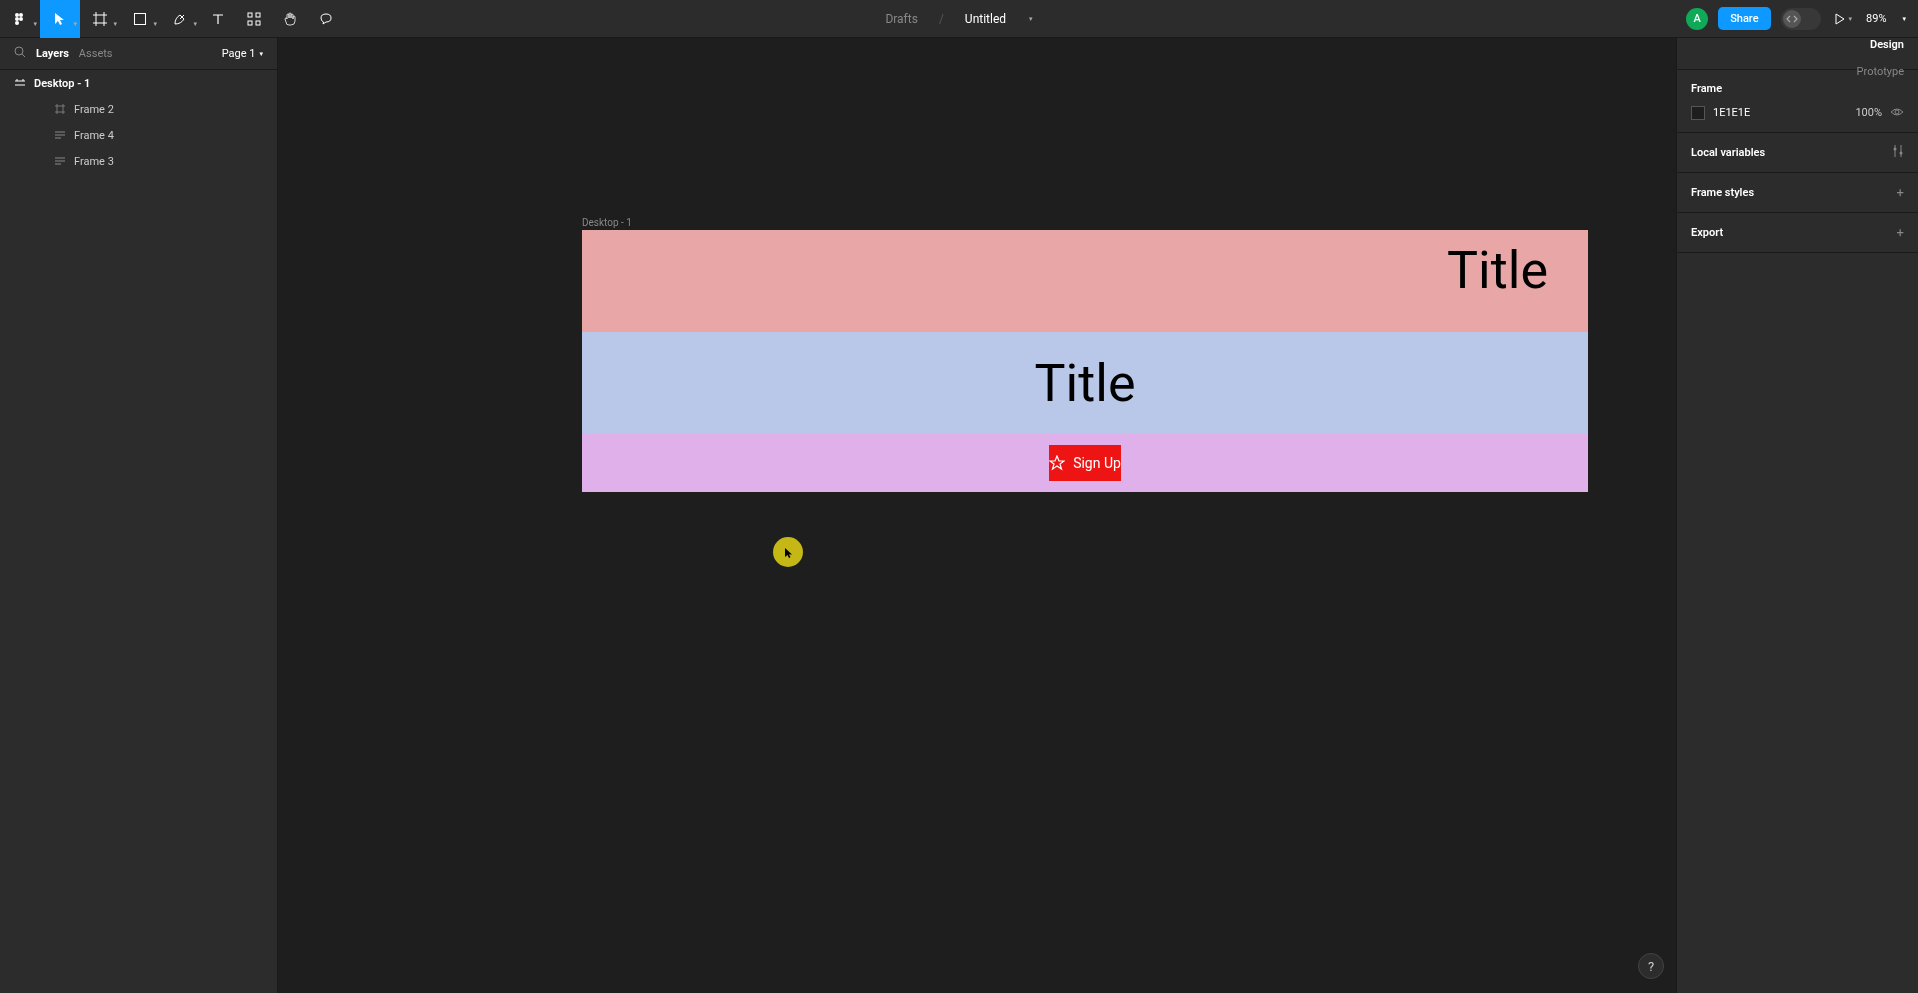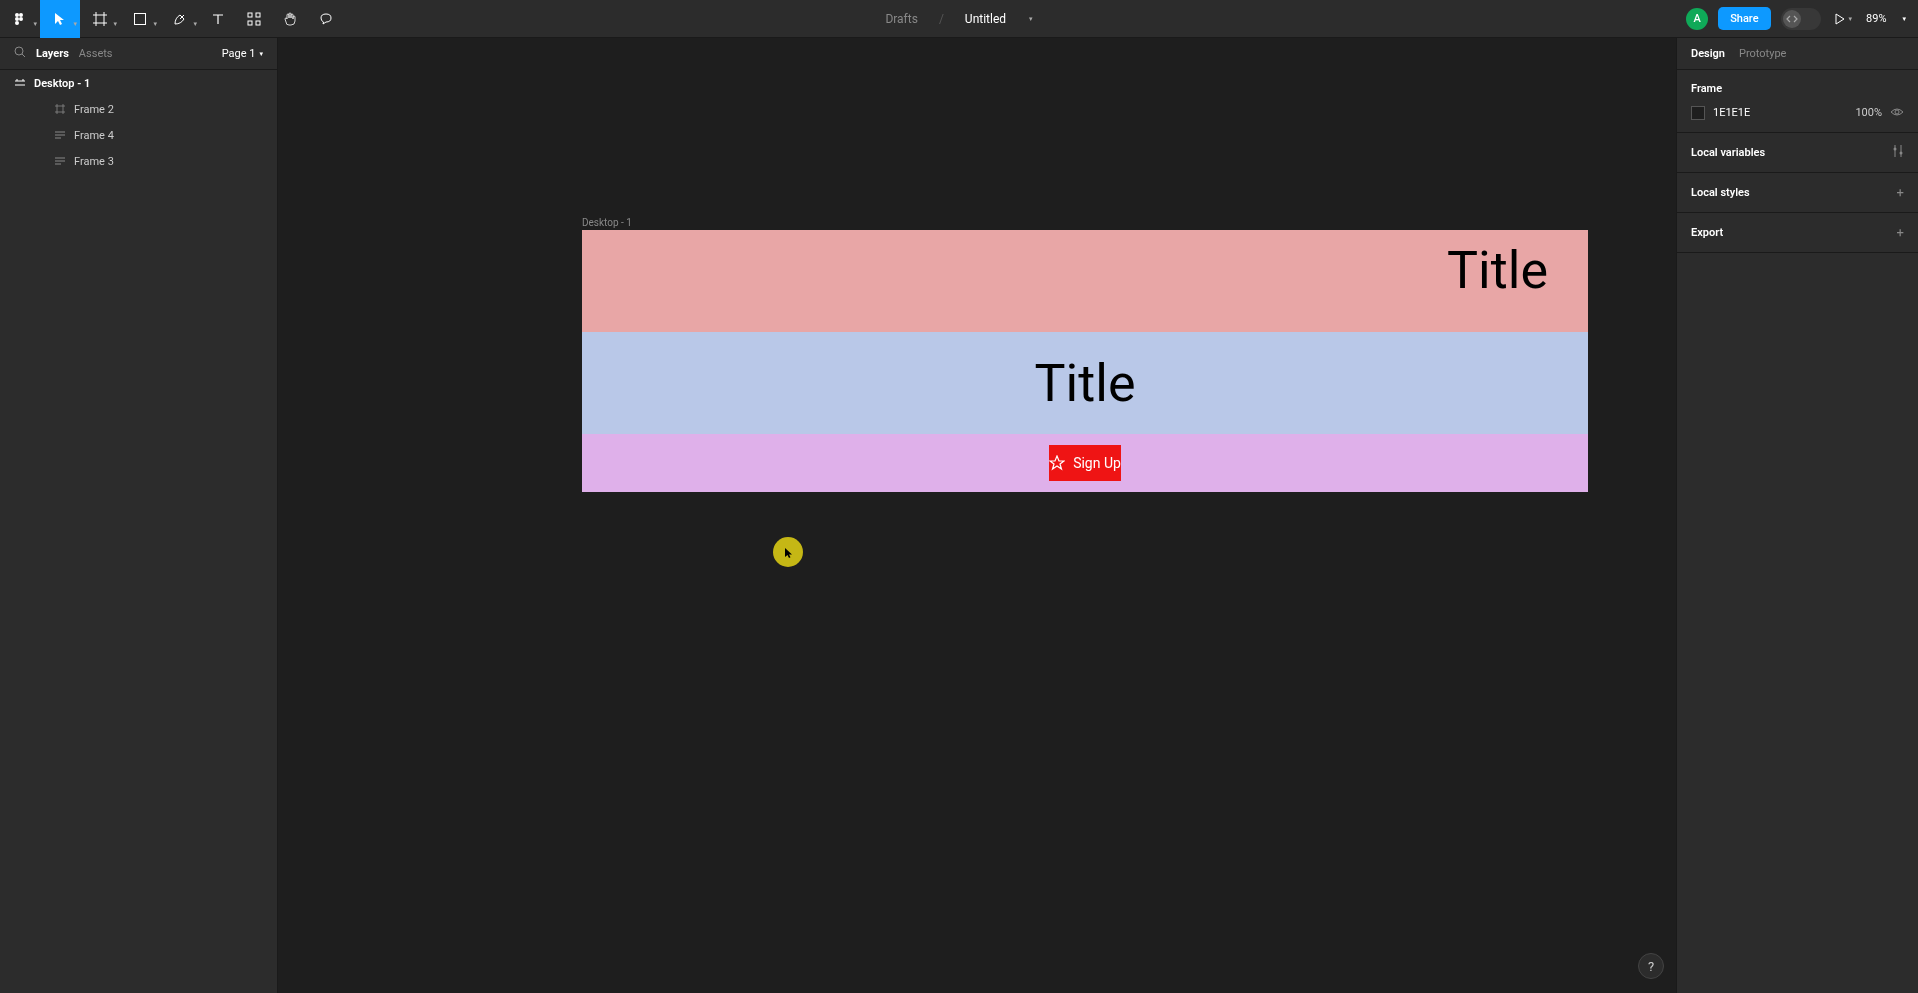--- a/index.html
+++ b/index.html
@@ -32,21 +32,21 @@
 .tab { cursor: pointer; color: #888; }
 .tab.active { color: #fff; font-weight: 700; }
 .page-sel { margin-left: auto; display: flex; align-items: center; gap: 4px; cursor: pointer; color: #fff; }
 .layer-row { height: 26px; display: flex; align-items: center; padding-left: 14px; gap: 8px; font-size: 11px; cursor: pointer; }
 .layer-row.root { font-weight: 600; }
 .layer-row.child { padding-left: 54px; color: #ccc; }
 .layer-icon { width: 12px; display: flex; justify-content: center; color: #888; }
 
 
 .right-panel { position: absolute; right: 0; top: 38px; bottom: 0; width: 242px; background: #2c2c2c; border-left: 1px solid #1a1a1a; font-size: 11px; }
-.right-tabs { height: 32px; display: flex; align-items: center; padding: 0 14px; gap: 14px; border-bottom: 1px solid #1a1a1a; }
+.right-tabs { height: 32px; display: flex; align-items: flex-end; padding: 0 14px; gap: 14px; border-bottom: 1px solid #1a1a1a; flex-direction: column; }
 .right-tab { cursor: pointer; color: #888; }
 .right-tab.active { color: #fff; font-weight: 600; }
 .section { padding: 12px 14px; border-bottom: 1px solid #1a1a1a; }
 .section-title { font-weight: 600; margin-bottom: 10px; }
 .section-row { display: flex; align-items: center; justify-content: space-between; }
 .section-flex { display: flex; align-items: center; gap: 8px; }
 .swatch { width: 14px; height: 14px; background: #1e1e1e; border: 1px solid #555; }
 .opacity { color: #ccc; }
 .eye-ico, .plus-ico, .slider-ico { color: #888; cursor: pointer; font-size: 13px; }
 
@@ -238,21 +238,21 @@
         <svg width="12" height="12" viewBox="0 0 12 12">
             <path d="M3 0 V12 M9 0 V12" stroke="#888"></path>
             <circle cx="3" cy="4" r="1.5" fill="#888"></circle>
             <circle cx="9" cy="8" r="1.5" fill="#888"></circle>
           </svg>
       </span>
     </div>
   </div>
   <div class="section">
     <div class="section-row">
-      <span class="section-title" style="margin:0">Local styles</span>
+      <span class="section-title" style="margin:0">Frame styles</span>
       <span class="plus-ico">+</span>
     </div>
   </div>
   <div class="section">
     <div class="section-row">
       <span class="section-title" style="margin:0">Export</span>
       <span class="plus-ico">+</span>
     </div>
   </div>
 </div>

